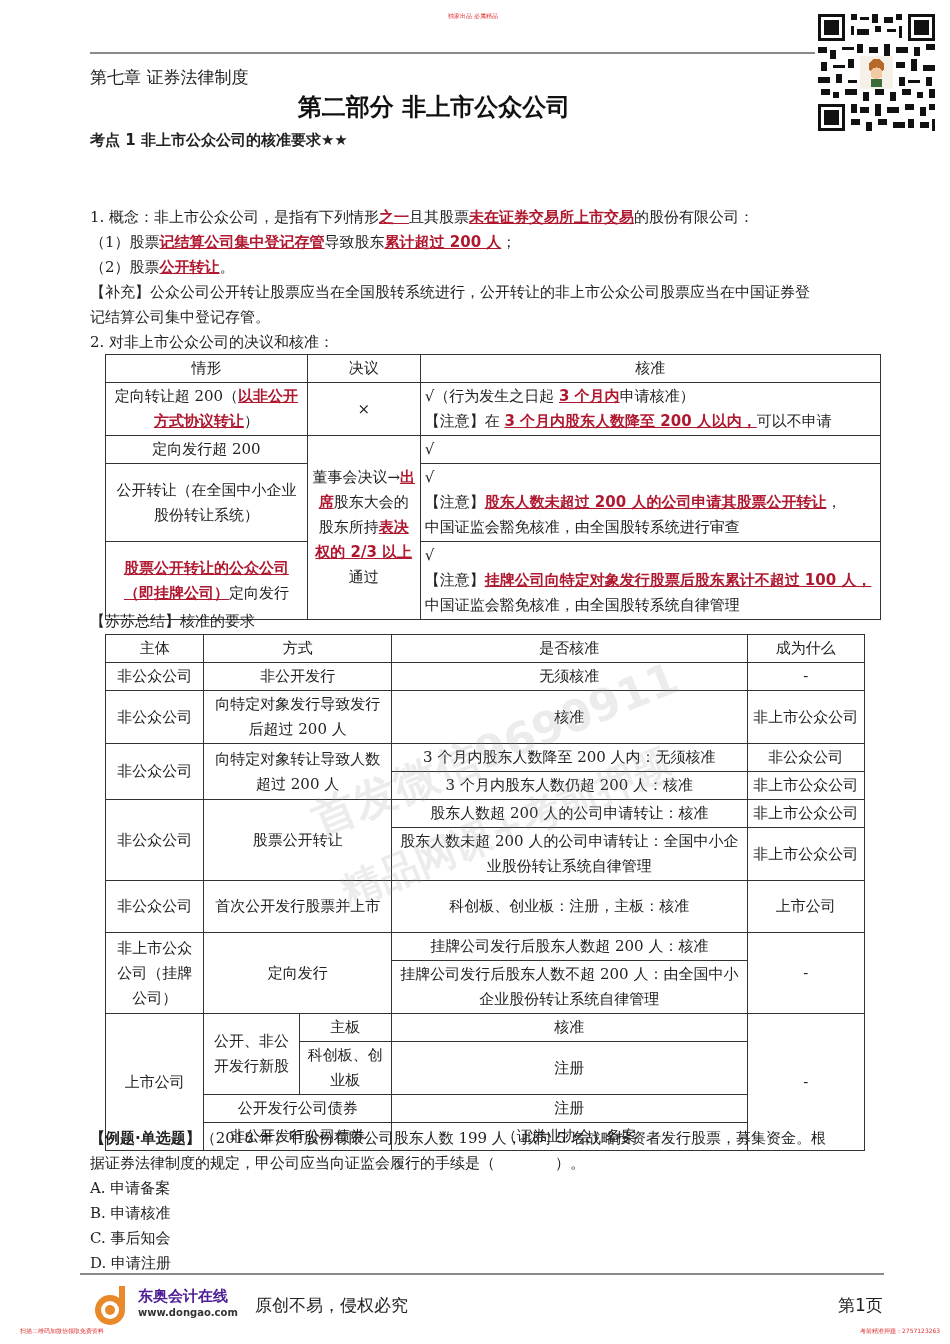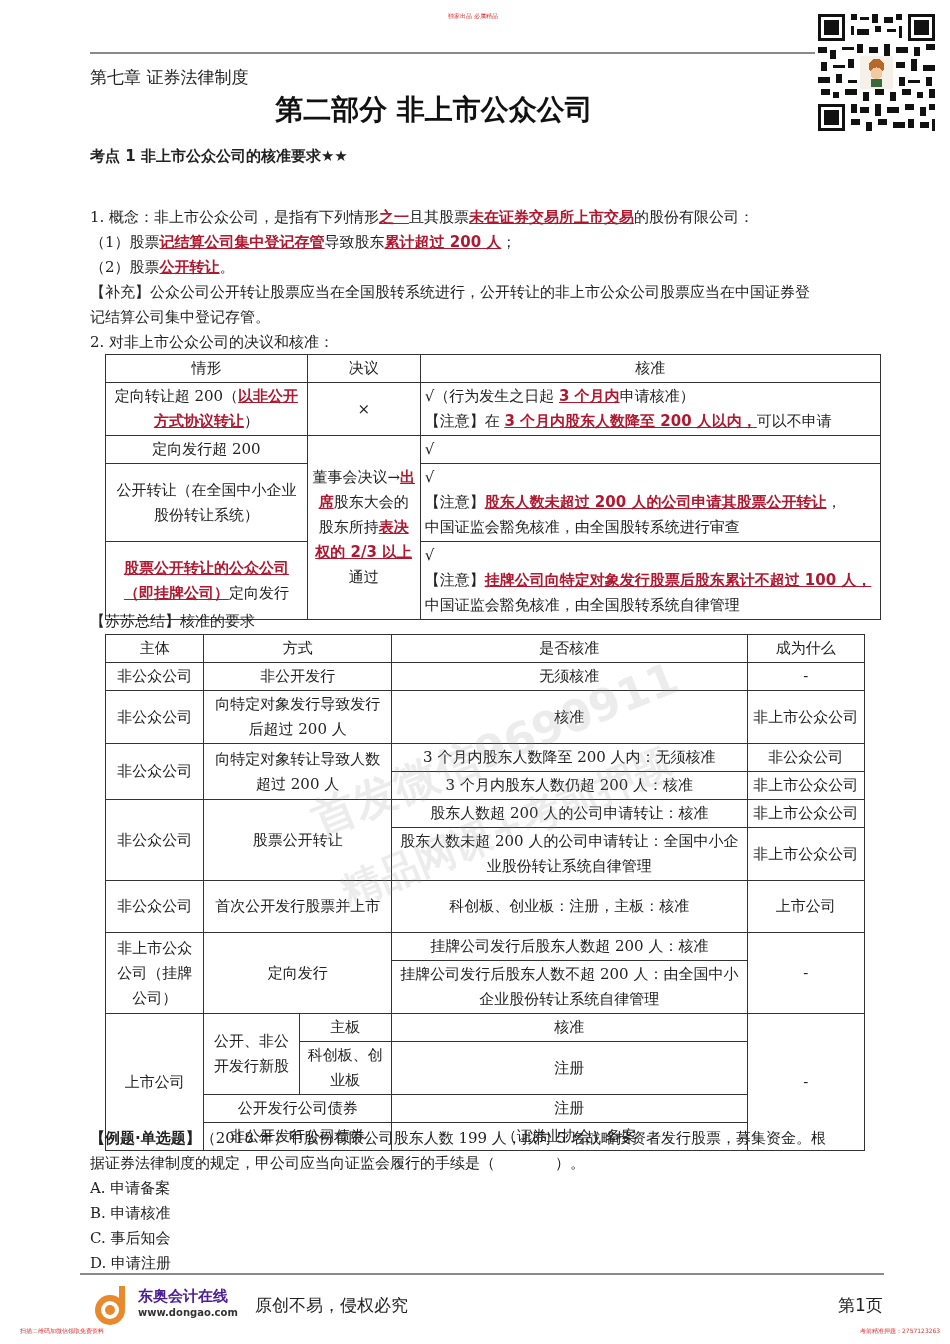--- a/index.html
+++ b/index.html
@@ -8,21 +8,21 @@
   .page { position: relative; width: 950px; height: 1344px; }
 
   .header { position: absolute; left: 90px; top: 14px; width: 808px; height: 40px; border-bottom: 2px solid #8a8a8a; }
   .header-left { position: absolute; left: 0; top: 4px; font-family: "DejaVu Sans", sans-serif; font-size: 17px; color: #222; margin-top: 48px; }
   .header-right { position: absolute; right: 6px; top: 4px; font-family: "DejaVu Sans", sans-serif; font-size: 17px; color: #222; }
   .top-stamp { position: absolute; left: 448px; top: 12px; font-size: 6px; color: #e03030; font-family: "DejaVu Sans", sans-serif; }
 
   .qr { position: absolute; left: 815px; top: 10px; width: 123px; height: 125px; background: #fff; }
   .qr svg { width: 100%; height: 100%; }
 
-  .title { position: absolute; left: 0; width: 868px; top: 91px; text-align: center; font-family: "DejaVu Sans", sans-serif; font-size: 28px; font-weight: bold; color: #111; }
+  .title { position: absolute; left: 0; width: 868px; top: 91px; text-align: center; font-family: "DejaVu Sans", sans-serif; font-size: 24px; font-weight: bold; color: #111; }
 
   .text-line { position: absolute; left: 90px; font-size: 15px; line-height: 24px; white-space: nowrap; }
   .bold { font-weight: bold; font-family: "DejaVu Sans", sans-serif; }
   .hl { color: #b0182f; text-decoration: underline; text-decoration-color: #b0182f; font-weight: bold; font-family: "DejaVu Sans", sans-serif; }
 
   table { border-collapse: collapse; position: absolute; font-size: 15px; }
   td, th { border: 1.5px solid #333; text-align: center; vertical-align: middle; font-weight: normal; padding: 1px 4px; line-height: 25px; }
   td.left { text-align: left; }
 
   #t1 { left: 105px; top: 354px; width: 776px; }
@@ -120,21 +120,21 @@
       </g>
       <rect x="15" y="15" width="11" height="11" rx="1" fill="#f5f1e8"></rect>
       <circle cx="20.5" cy="18.5" r="2.6" fill="#b6692b"></circle>
       <circle cx="20.5" cy="20.8" r="2" fill="#f2c9a0"></circle>
       <rect x="18.7" y="22.8" width="3.6" height="2.5" fill="#3b6b3b"></rect>
     </svg>
   </div>
 
   <div class="title">第二部分 非上市公众公司</div>
 
-  <div class="text-line bold" style="top:144px;">考点 1 非上市公众公司的核准要求★★</div>
+  <div class="text-line bold" style="top:128px;">考点 1 非上市公众公司的核准要求★★</div>
 
   <div class="text-line" style="top:205px;"><span>1. 概念：非上市公众公司，是指有下列情形</span><span class="hl">之一</span><span>且其股票</span><span class="hl">未在证券交易所上市交易</span><span>的股份有限公司：</span></div>
 
   <div class="text-line" style="top:230px;"><span>（1）股票</span><span class="hl">记结算公司集中登记存管</span><span>导致股东</span><span class="hl">累计超过 200 人</span><span>；</span></div>
 
   <div class="text-line" style="top:255px;"><span>（2）股票</span><span class="hl">公开转让</span><span>。</span></div>
 
   <div class="text-line" style="top:280px;">【补充】公众公司公开转让股票应当在全国股转系统进行，公开转让的非上市公众公司股票应当在中国证券登</div>
   <div class="text-line" style="top:305px;">记结算公司集中登记存管。</div>
   <div class="text-line" style="top:330px;">2. 对非上市公众公司的决议和核准：</div>

